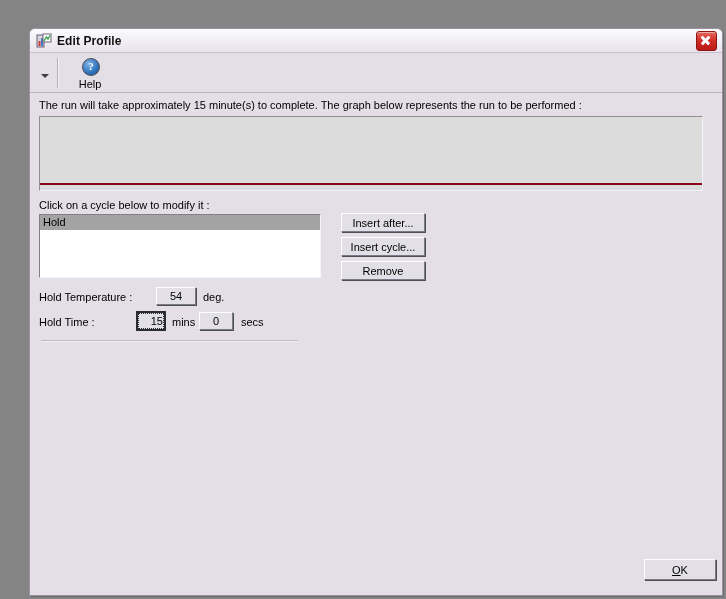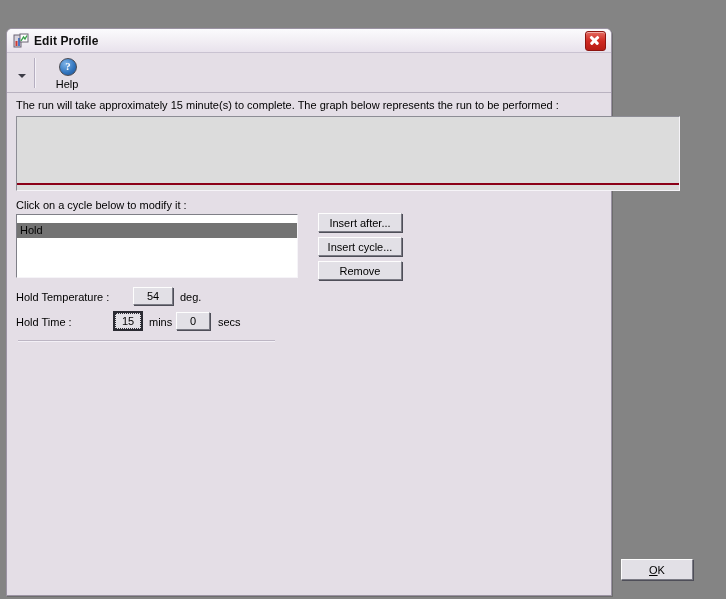--- a/index.html
+++ b/index.html
@@ -12,23 +12,23 @@
     background: #848484;
     font-family: "Liberation Sans", sans-serif;
     font-size: 11px;
     color: #000;
     overflow: hidden;
   }
 
   
   #window {
     position: absolute;
-    left: 6px;
+    left: 29px;
     top: 28px;
-    width: 606px;
+    width: 694px;
     height: 568px;
     background: #e4dee6;
     border: 1px solid #9b93a3;
     border-radius: 6px 6px 0 0;
     box-sizing: border-box;
     box-shadow: 1px 1px 0 rgba(0,0,0,0.18);
   }
 
   
   #titlebar {
@@ -266,23 +266,22 @@
     overflow: hidden;
   }
   .list-row {
     height: 15px;
     line-height: 15px;
     padding-left: 3px;
     font-size: 11px;
     cursor: pointer;
   }
   .list-row.selected {
-    background: #737373;
+    background: #a3a3a3;
     color: #000;
-    margin-top: 8px;
   }
 
   
   .btn {
     font-family: "Liberation Sans", sans-serif;
     font-size: 11px;
     color: #000;
     background: #e2e0e6;
     border-top: 1px solid #fdfdfd;
     border-left: 1px solid #fdfdfd;
@@ -326,20 +325,21 @@
     font-size: 11px;
   }
   #hold-time-mins {
     position: absolute; left: 106px; top: 218px;
     width: 30px; height: 20px;
     line-height: 17px;
     border: 2px solid #2b2b33;
     box-shadow: none;
     background: #e2e0e6;
     position: absolute;
+    text-align: right;
   }
   #hold-time-mins .inner {
     display: block;
     width: 100%; height: 100%;
     border: 1px dotted #2b2b33;
     box-sizing: border-box;
     line-height: 14px;
   }
   #hold-time-mins-unit {
     position: absolute; left: 142px; top: 223px;

